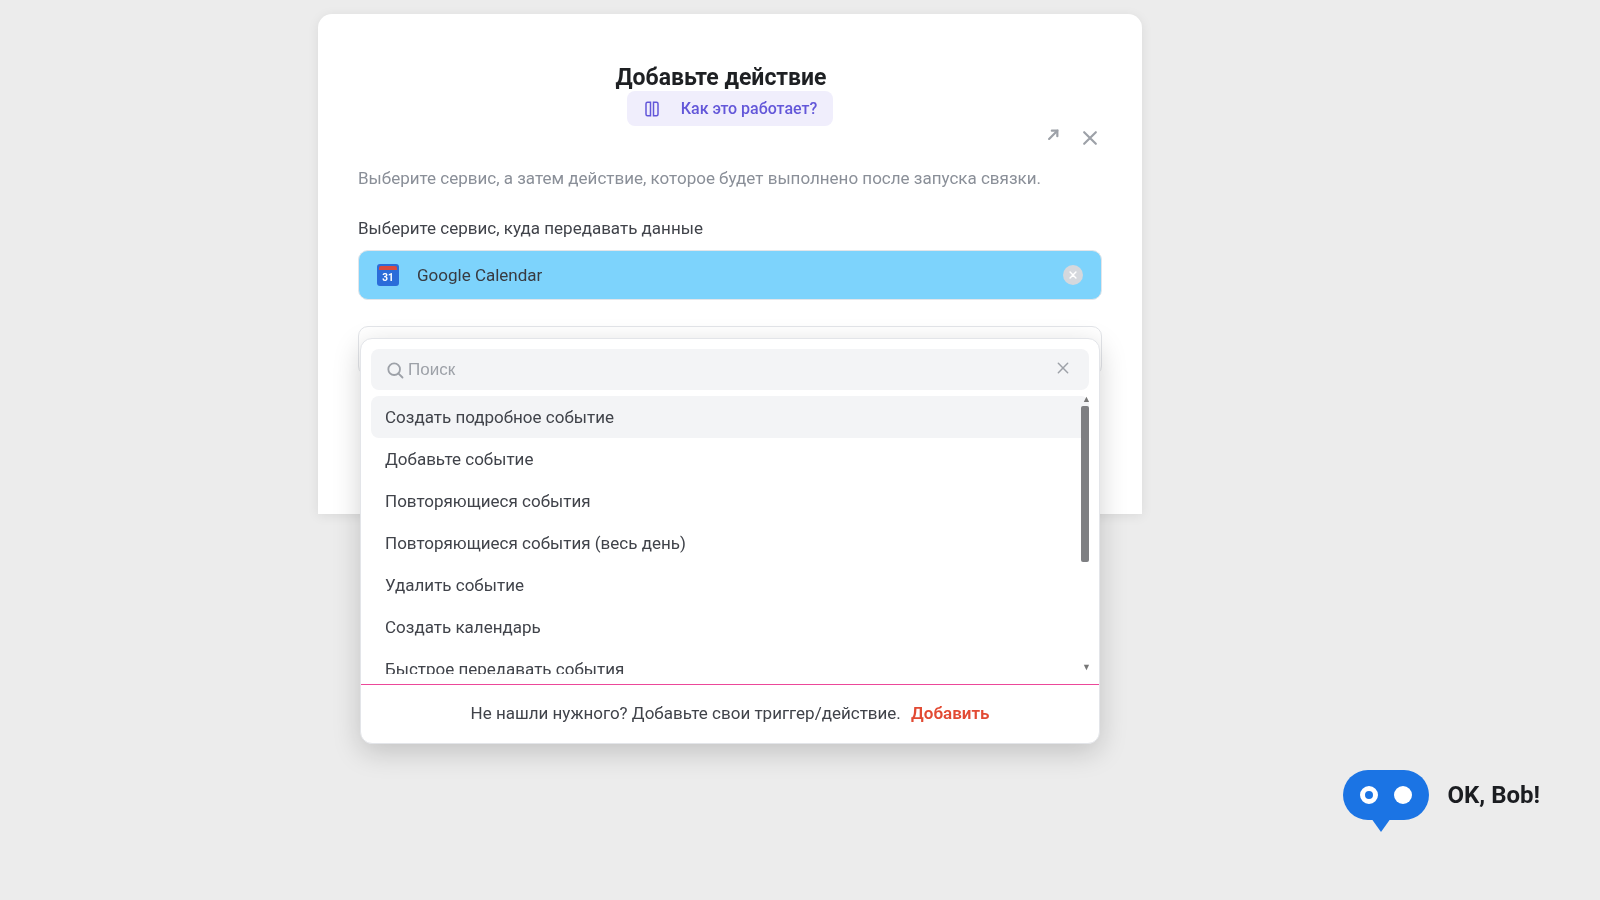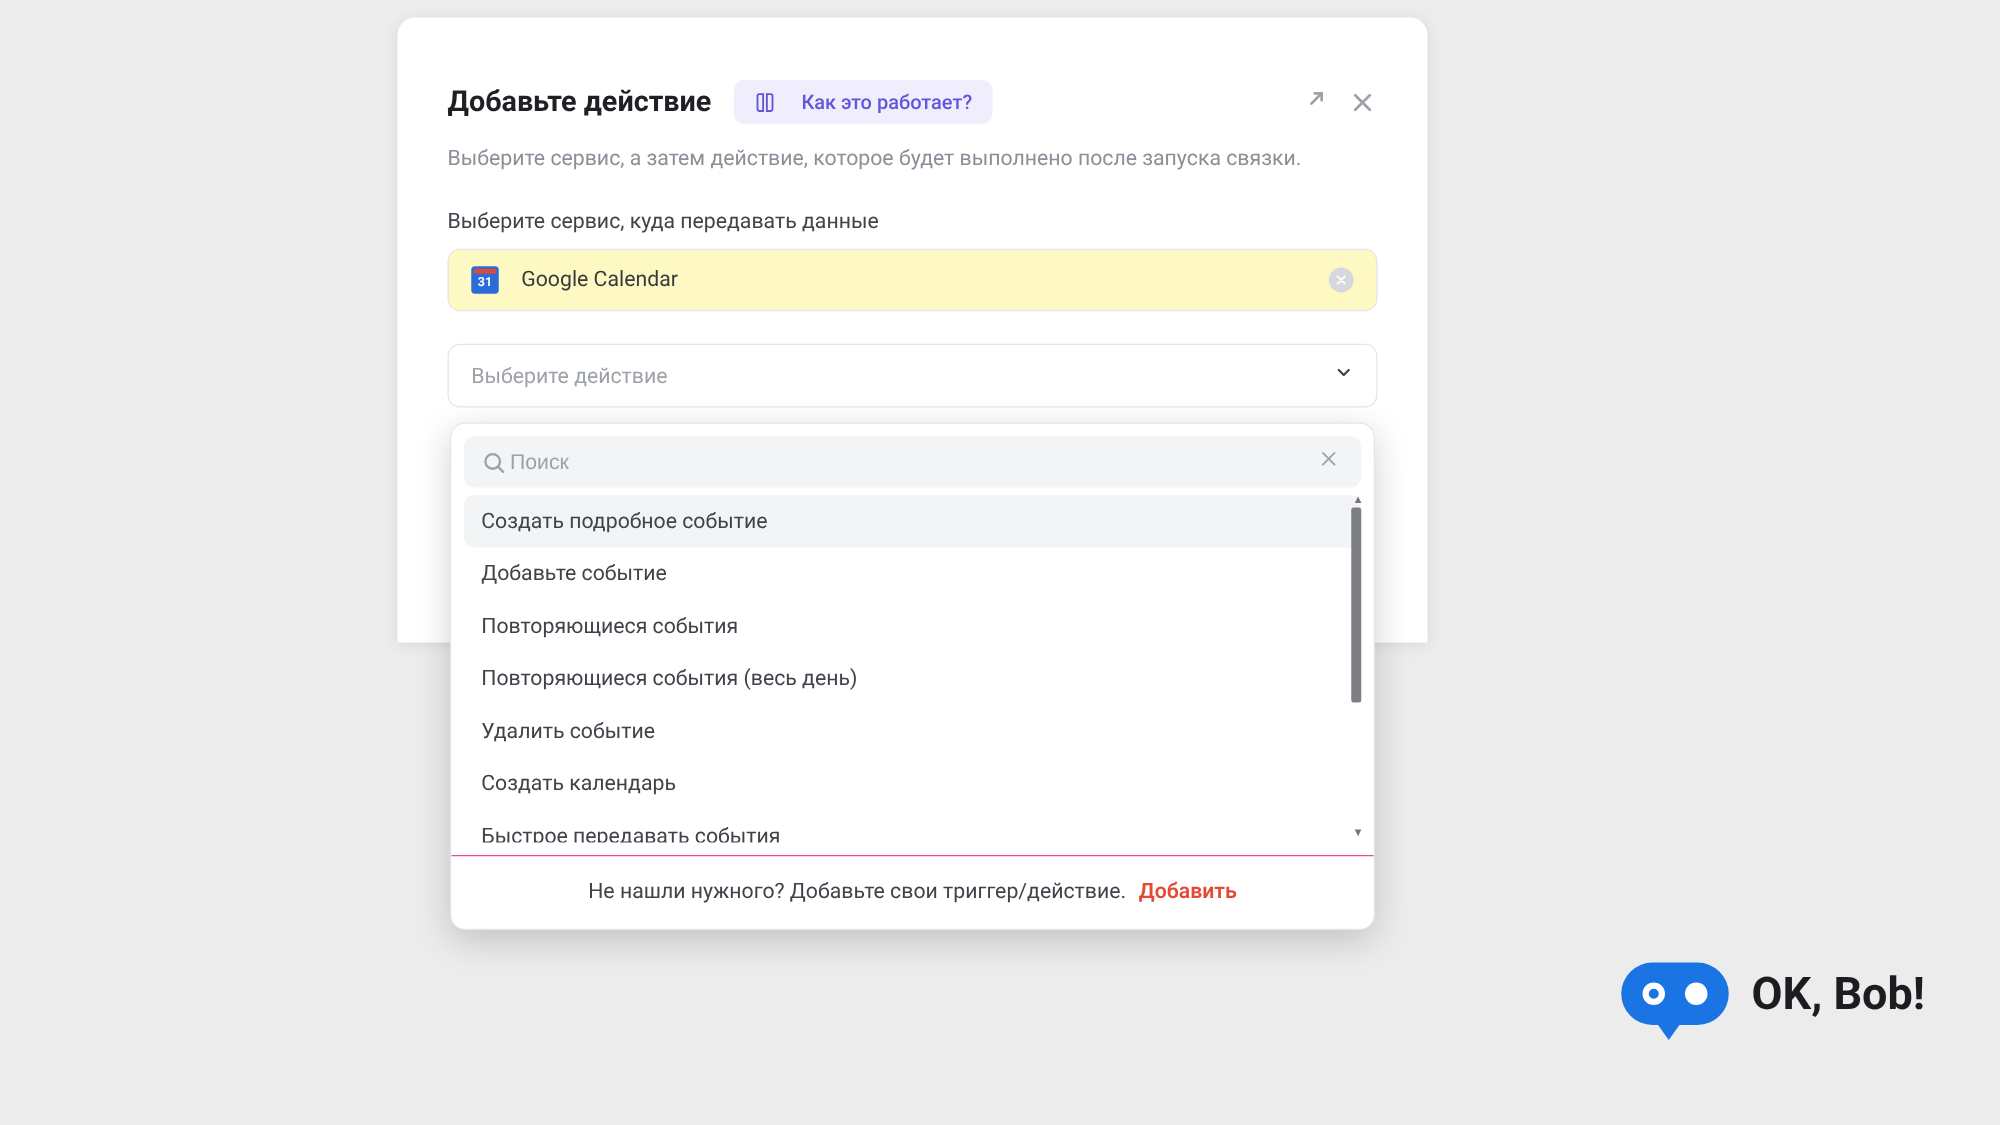--- a/index.html
+++ b/index.html
@@ -29,20 +29,21 @@
       position: absolute;
       left: 318px;
       top: 14px;
       width: 824px;
       padding: 50px 40px 0 40px;
     }
     .modal-header {
       display: flex;
       align-items: center;
       margin-bottom: 18px;
+      flex-direction: column;
     }
     .modal-title {
       font-size: 23px;
       font-weight: 700;
       color: #1e2023;
       margin-right: 18px;
     }
     .how-link {
       display: inline-flex;
       align-items: center;
@@ -80,21 +81,21 @@
       margin-bottom: 30px;
     }
     .field-label {
       color: #40434a;
       font-size: 17px;
       margin-bottom: 12px;
     }
     .select-row {
       border: 1px solid #e3e5e9;
       border-radius: 10px;
-      background: #fef9c3;
+      background: #7dd3fc;
       display: flex;
       align-items: center;
       padding: 13px 18px;
       font-size: 17px;
       color: #383a40;
       margin-bottom: 26px;
       position: relative;
     }
     .service-icon {
       width: 22px;
@@ -288,21 +289,21 @@
       width: 18px;
       height: 18px;
       border: 5px solid #fff;
     }
     .dot.filled {
       width: 18px;
       height: 18px;
       background: #fff;
     }
     .brand-text {
-      font-size: 36px;
+      font-size: 24px;
       font-weight: 700;
       color: #1b1d21;
     }
   </style>
 </head>
 <body>
 
 <div class="outer-block"></div>
 
 <div class="modal">

